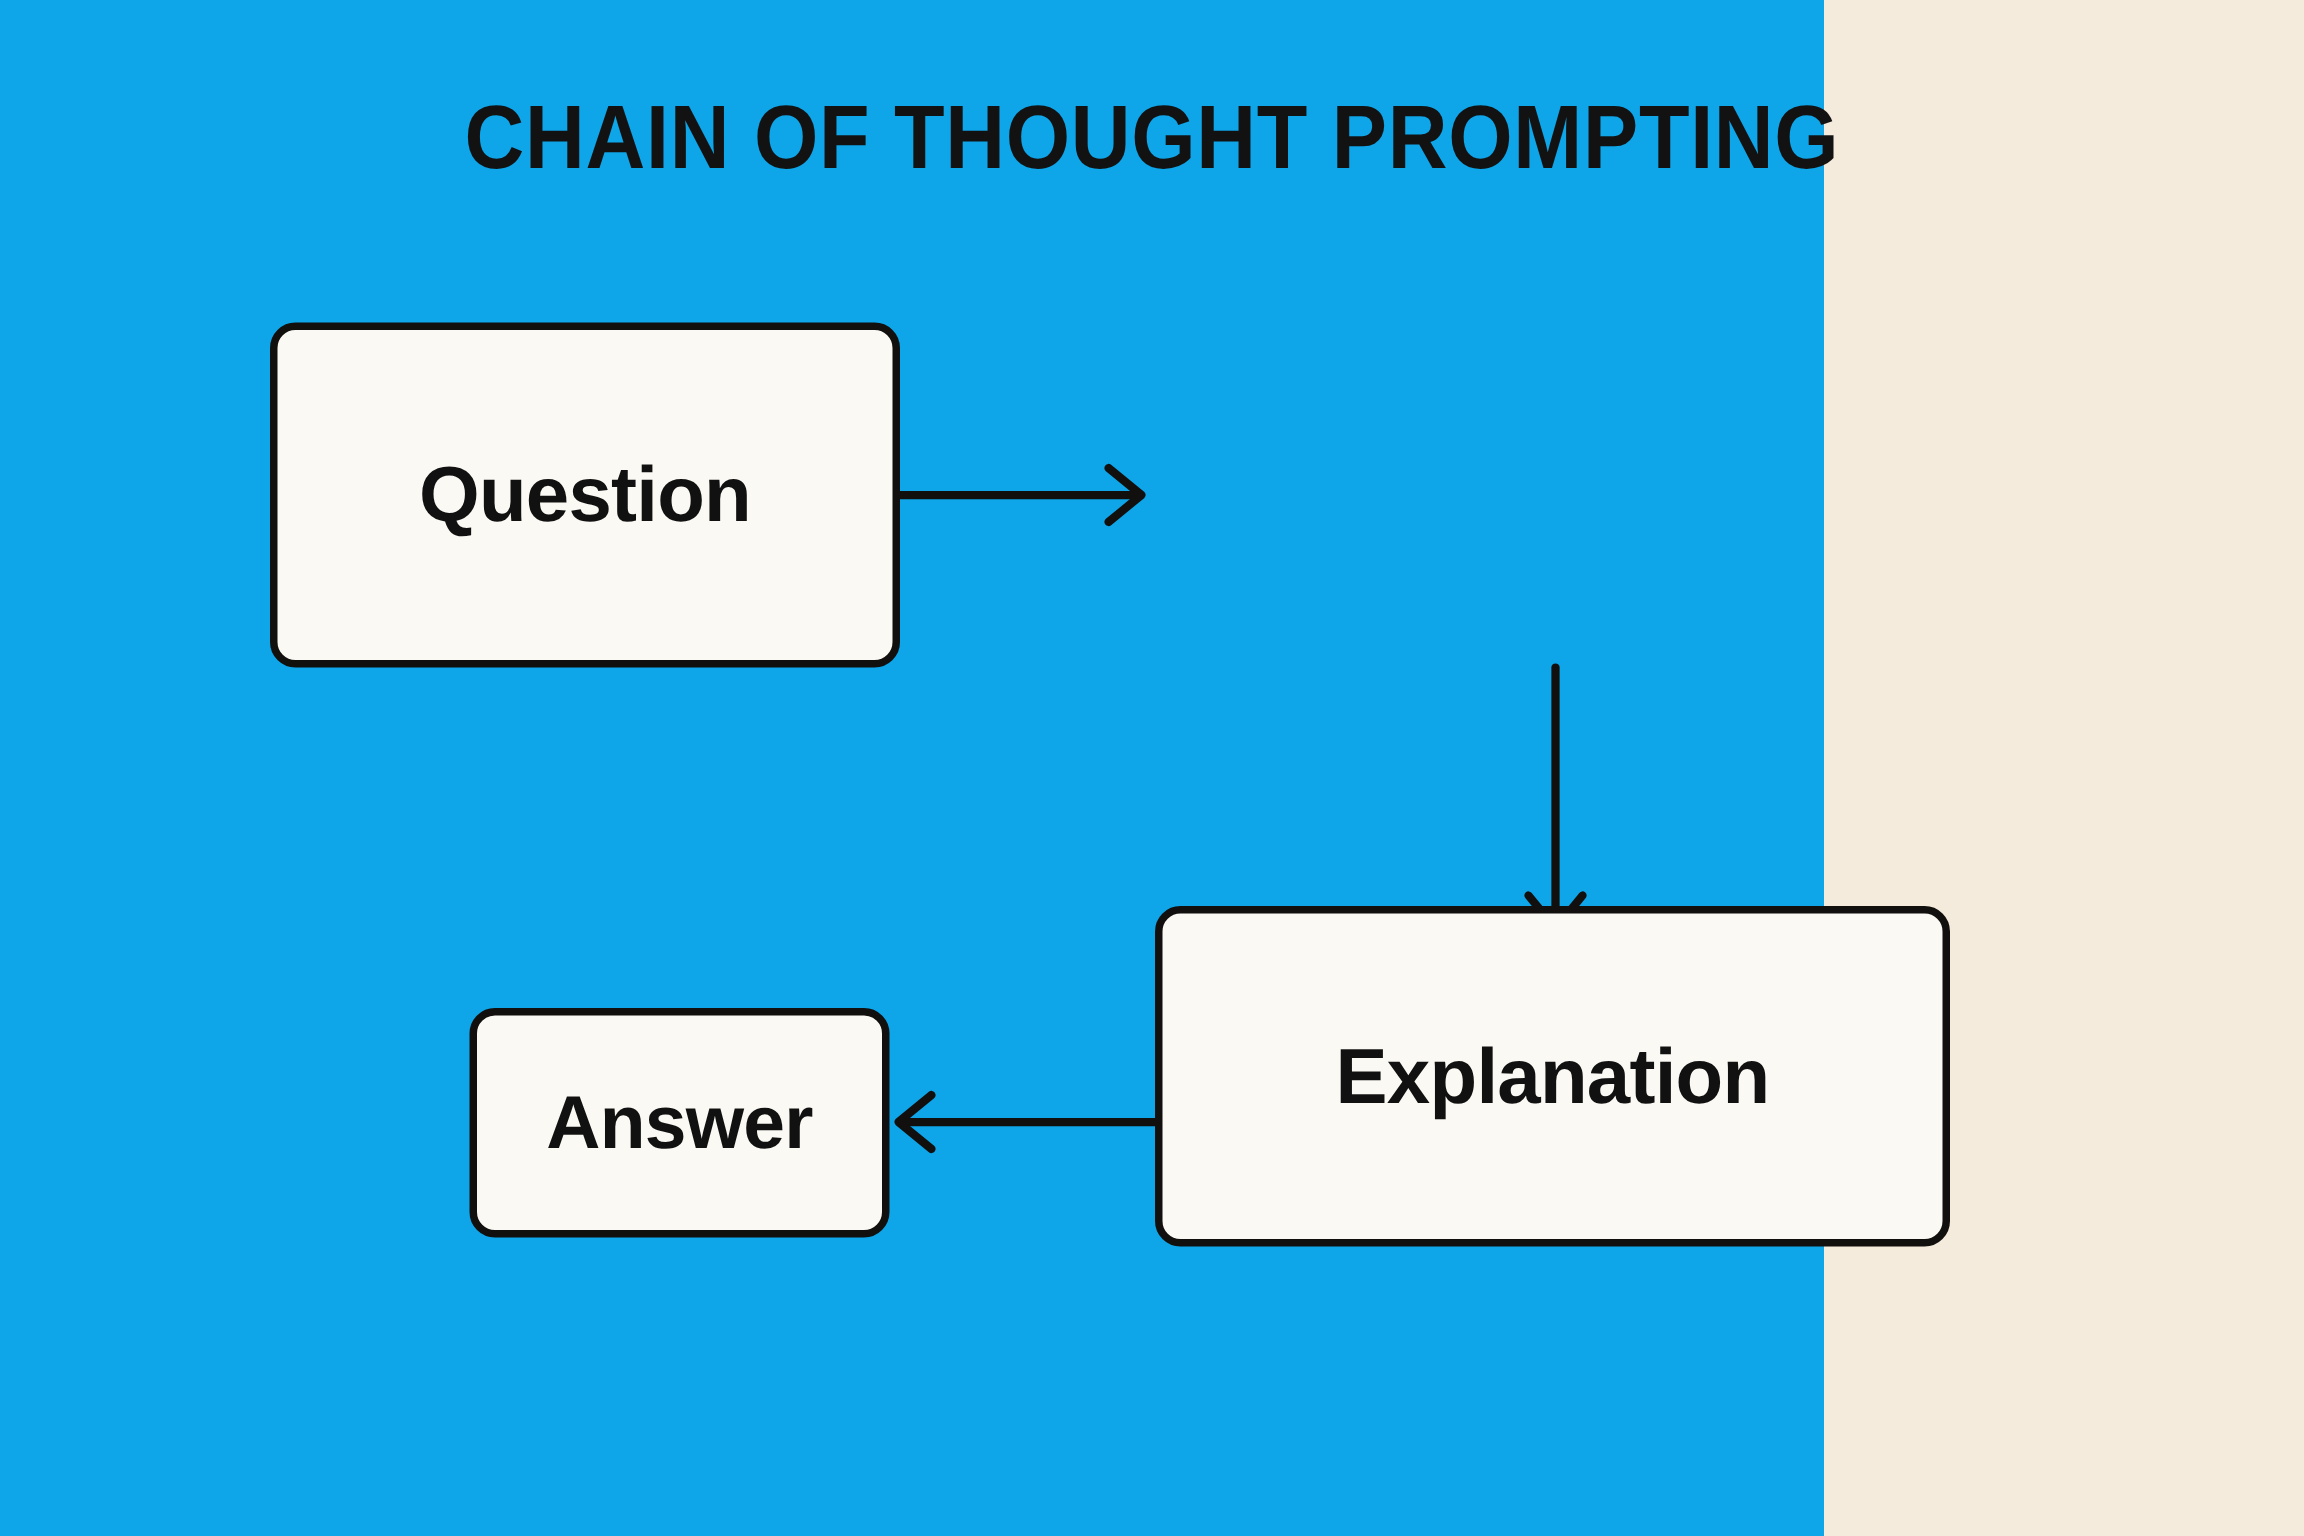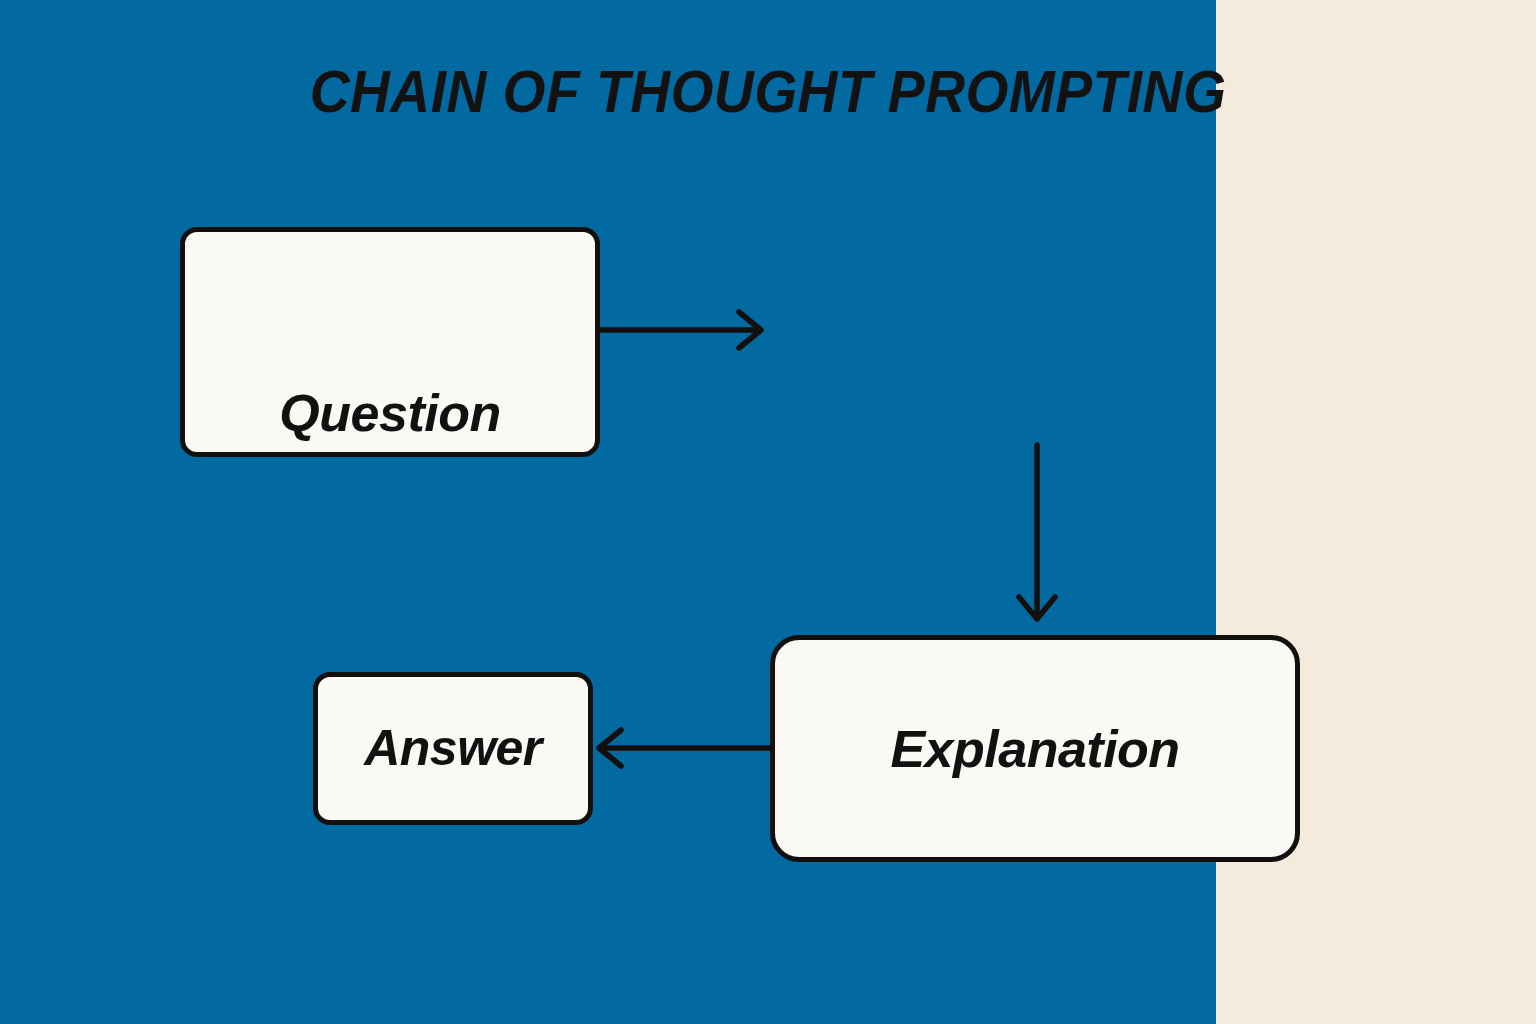--- a/index.html
+++ b/index.html
@@ -10,22 +10,21 @@
     width: 1536px;
     height: 1024px;
     background: #F4EBDD;
     font-family: "Liberation Sans", sans-serif;
     overflow: hidden;
   }
   #canvas {
     position: relative;
     width: 1216px;
     height: 1024px;
-    background: #0369a1;
-    font-style: italic;
+    background: #0ea5e9;
   }
   #title {
     position: absolute;
     left: 0;
     top: 62px;
     width: 1536px;
     text-align: center;
     font-family: "Liberation Sans Narrow", "Liberation Sans", sans-serif;
     font-weight: bold;
     font-size: 60px;
@@ -52,37 +51,35 @@
     font-weight: bold;
     font-size: 52px;
     line-height: 1.5;
     color: #111111;
     letter-spacing: -0.5px;
     white-space: pre-line;
     padding: 0 10px;
   }
   #node-question {
     left: 180px;
-    top: 227px;
+    top: 215px;
     width: 420px;
     height: 230px;
-    align-items: flex-end;
   }
   #node-intermediate {
     left: 770px;
     top: 215px;
     width: 530px;
     height: 230px;
   }
   #node-explanation {
     left: 770px;
-    top: 635px;
+    top: 604px;
     width: 530px;
     height: 227px;
-    border-radius: 29px;
   }
   #node-answer {
     left: 313px;
     top: 672px;
     width: 280px;
     height: 153px;
   }
   #node-answer .node-label {
     font-size: 50px;
     padding: 0 4px;

